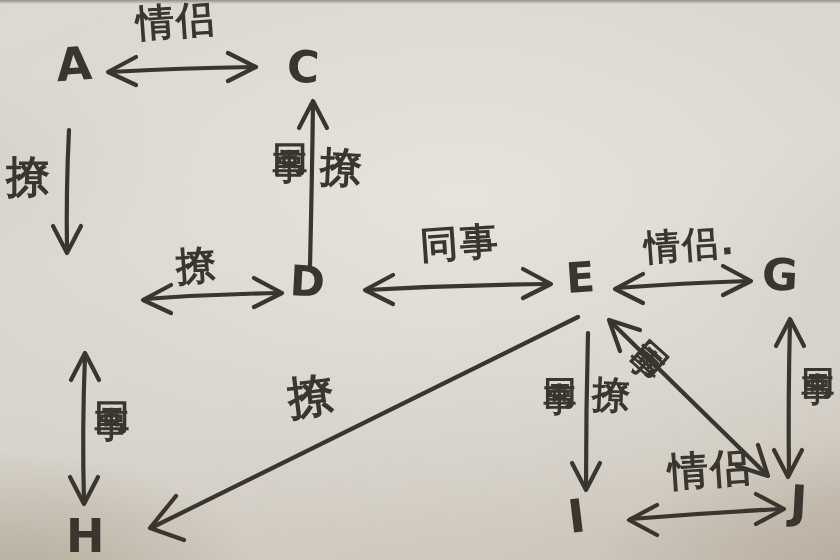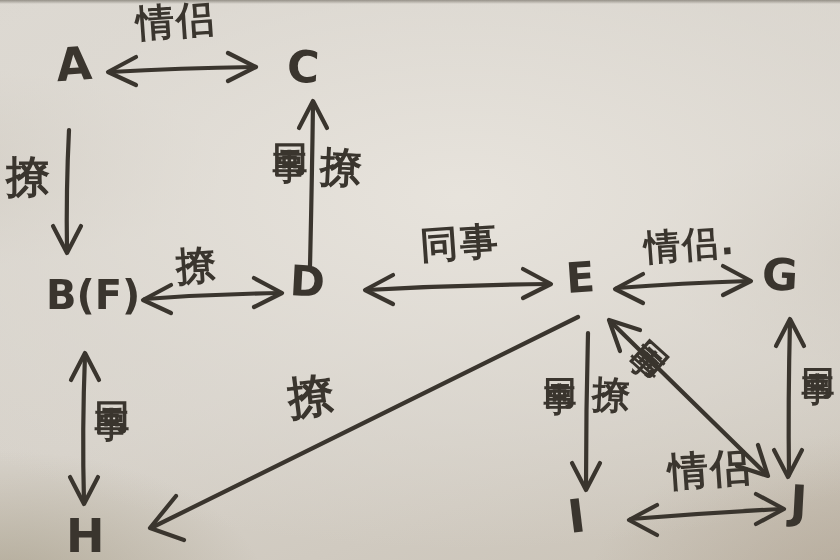--- a/index.html
+++ b/index.html
@@ -99,21 +99,20 @@
 
     <g>
       <path d="M631,519 Q705,513 782,509"></path>
       <path d="M657,505 L629,520 L657,535"></path>
       <path d="M756,494 L784,509 L756,524"></path>
     </g>
   </svg>
 
   <div class="lbl node r1" style="left:56px;top:40px;font-size:46px;">A</div>
   <div class="lbl node r2" style="left:287px;top:44px;font-size:44px;">C</div>
-  <div class="lbl node" style="left:46px;top:274px;font-size:40px;">B(F)</div>
   <div class="lbl node r2" style="left:290px;top:260px;font-size:42px;">D</div>
   <div class="lbl node r1" style="left:566px;top:256px;font-size:42px;">E</div>
   <div class="lbl node r2" style="left:762px;top:252px;font-size:44px;">G</div>
   <div class="lbl node" style="left:66px;top:512px;font-size:46px;">H</div>
   <div class="lbl node r3" style="left:568px;top:492px;font-size:46px;">I</div>
   <div class="lbl node r2" style="left:790px;top:478px;font-size:46px;">J</div>
 
   <div class="lbl cn r1" style="left:136px;top:2px;font-size:38px;">情侣</div>
   <div class="lbl cn" style="left:6px;top:154px;font-size:44px;">撩</div>
   <div class="lbl cn vert" style="left:272px;top:116px;font-size:35px;">同事</div>

